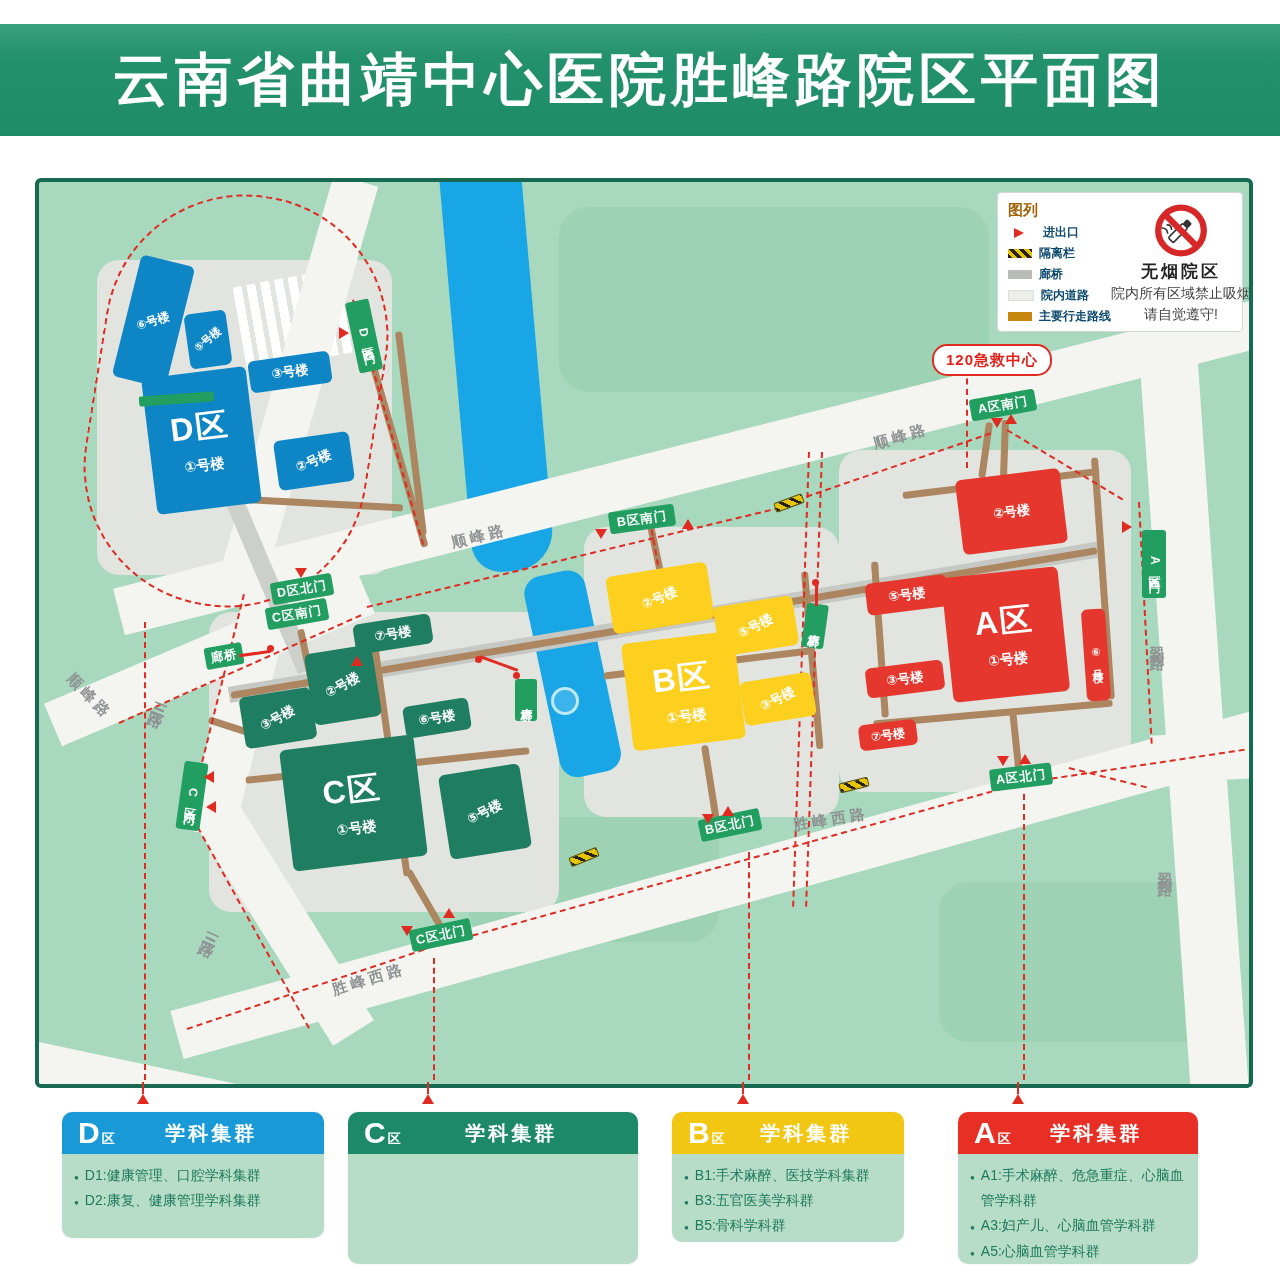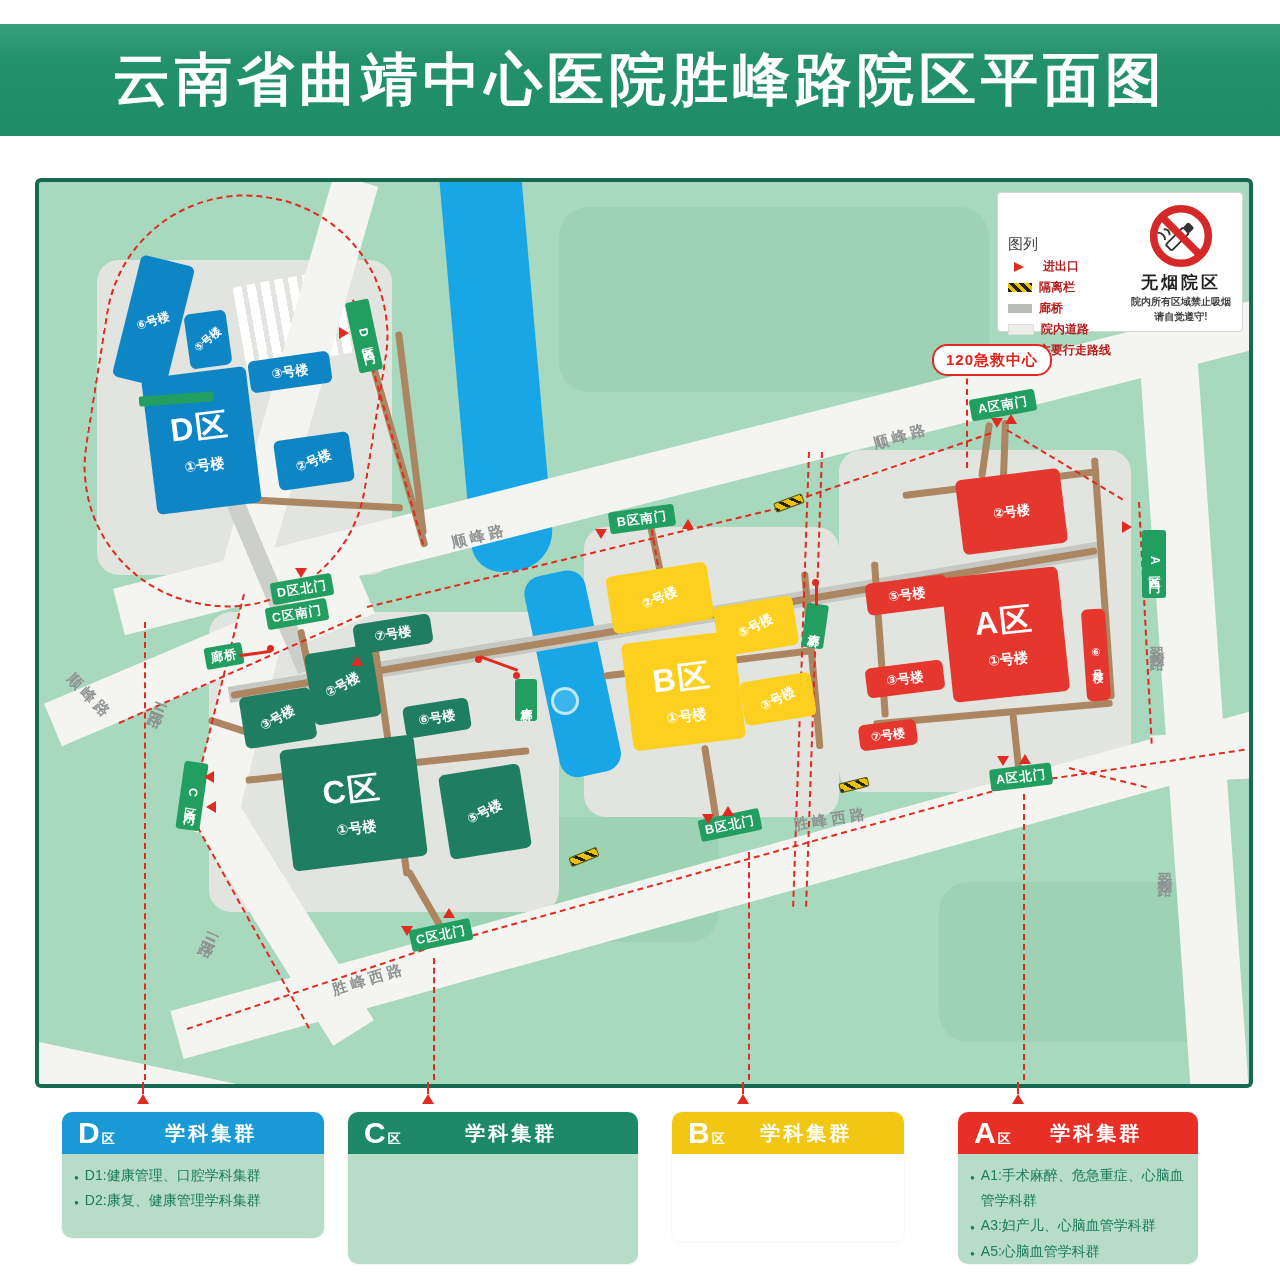--- a/index.html
+++ b/index.html
@@ -43,33 +43,33 @@
   
   .gate{position:absolute;background:#219e60;color:#fff;font-weight:bold;font-size:12.5px;border-radius:3px;
         display:flex;align-items:center;justify-content:center;letter-spacing:1px;white-space:nowrap;}
   .gatev{writing-mode:vertical-rl;letter-spacing:2px;font-size:12px;}
   .roadlbl{position:absolute;color:#8f9393;font-size:15px;font-weight:bold;letter-spacing:4px;white-space:nowrap;}
   .roadlblv{position:absolute;color:#8f9393;font-size:15px;font-weight:bold;writing-mode:vertical-rl;letter-spacing:5px;}
   
   .legend{position:absolute;left:958px;top:10px;width:246px;height:140px;background:#fff;border:1px solid #d4d8d3;
           border-radius:4px;display:flex;padding:8px 6px 6px 10px;box-sizing:border-box;}
   .legcol{width:118px;}
-  .legtitle{font-size:15px;font-weight:400;color:#404040;margin-bottom:4px;margin-top:34px;}
+  .legtitle{font-size:15px;font-weight:700;color:#a16207;margin-bottom:4px;}
   .legrow{display:flex;align-items:center;gap:7px;margin:4px 0;}
-  .legrow .lab{font-size:12px;font-weight:bold;color:#b91c1c;white-space:nowrap;}
+  .legrow .lab{font-size:12px;font-weight:bold;color:#0c4a6e;white-space:nowrap;}
   .sw{width:24px;height:9px;flex:0 0 24px;}
   .sw-arrow{width:0;height:0;flex:0 0 12px;border-top:5px solid transparent;border-bottom:5px solid transparent;
             border-left:10px solid #e12b20;margin-left:6px;}
   .sw-fence{background:repeating-linear-gradient(45deg,#23211a 0 3px,#e8c400 3px 7px);}
   .sw-corridor{background:#b9bbb7;}
   .sw-road{background:#eceeea;border:1px solid #dcdedb;}
   .sw-route{background:#c8870f;}
   .nosmoke{flex:1;display:flex;flex-direction:column;align-items:center;justify-content:flex-start;padding-top:2px;}
   .nstitle{font-size:17px;font-weight:900;color:#222;letter-spacing:3px;margin-top:2px;white-space:nowrap;}
-  .nssub{font-size:10px;font-weight:bold;color:#444;line-height:1.5;text-align:right;white-space:nowrap;}
+  .nssub{font-size:14px;font-weight:normal;color:#444;line-height:1.5;text-align:right;white-space:nowrap;}
   
   .pill{position:absolute;background:#fff;border:2.5px solid #e12b20;border-radius:15px;color:#e1231a;
         font-size:15px;font-weight:900;display:flex;align-items:center;justify-content:center;letter-spacing:1px;white-space:nowrap;}
   
   .card{position:absolute;border-radius:10px;box-shadow:0 0 0 1px rgba(0,0,0,0.03);}
   .hd{height:42px;border-radius:10px 10px 0 0;display:flex;align-items:center;color:#fff;padding:0 16px;}
   .letter{font-size:30px;font-weight:900;line-height:1;}
   .suffix{font-size:13px;font-weight:bold;margin:12px 0 0 2px;}
   .ctitle{flex:1;text-align:center;font-size:20px;font-weight:900;letter-spacing:3px;}
   .bd{background:#b7dcc7;border-radius:0 0 10px 10px;padding:9px 12px;box-sizing:border-box;height:calc(100% - 42px);}
@@ -388,20 +388,27 @@
   </ul>
     </div>
 </div>
 
 <div class="card" style="left:672px;top:1112px;width:232px;height:130px;">
   <div class="hd" style="background:#f2c714;">
     <span class="letter">B</span>
       <span class="suffix">区</span>
     <span class="ctitle">学科集群</span>
   </div>
+  <div class="bd">
+      <ul>
+    <li>B1:手术麻醉、医技学科集群</li>
+    <li>B3:五官医美学科群</li>
+    <li>B5:骨科学科群</li>
+  </ul>
+    </div>
 </div>
 
 <div class="card" style="left:958px;top:1112px;width:240px;height:152px;">
   <div class="hd" style="background:#e72f26;">
     <span class="letter">A</span>
       <span class="suffix">区</span>
     <span class="ctitle">学科集群</span>
   </div>
   <div class="bd">
       <ul>

